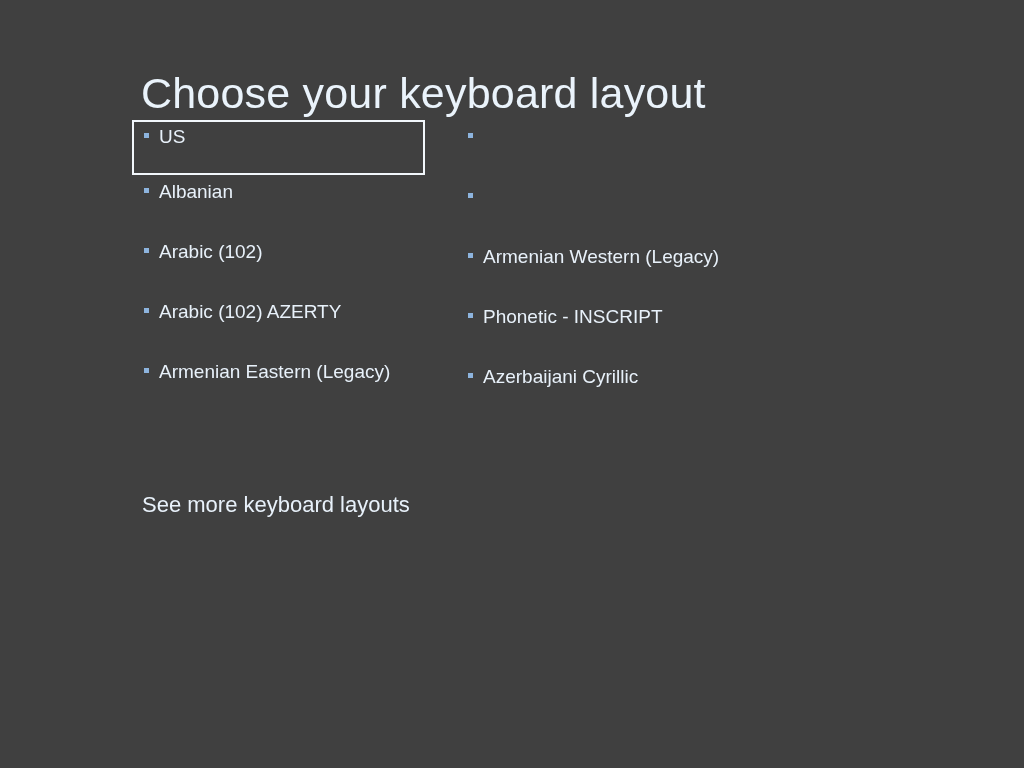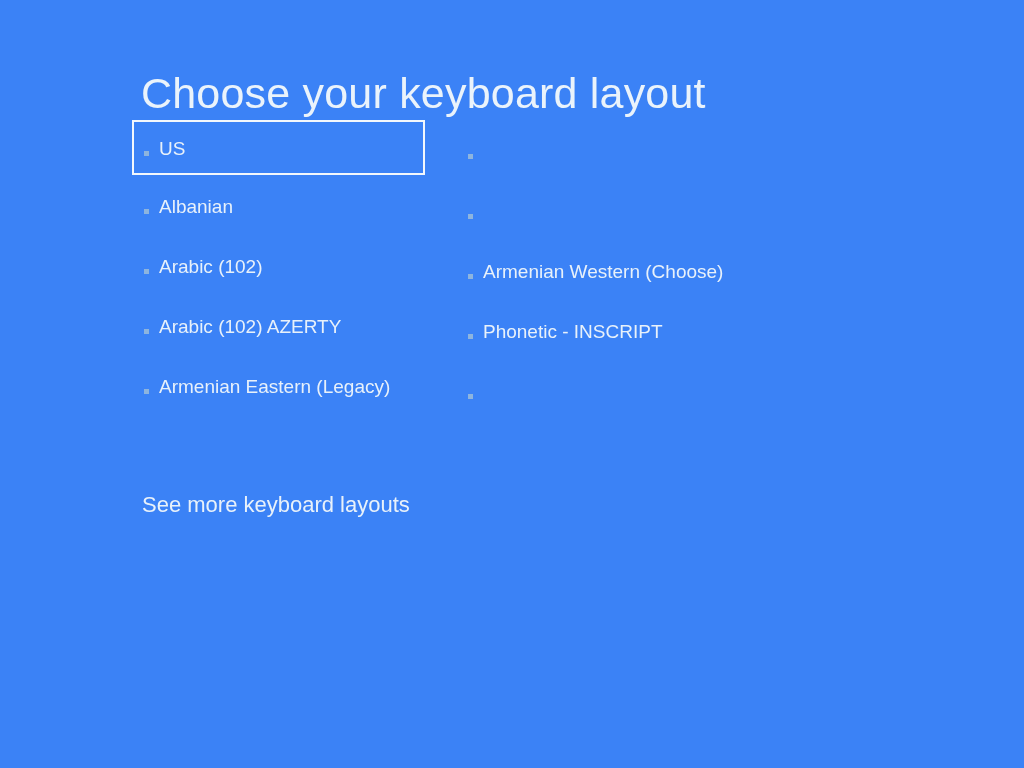--- a/index.html
+++ b/index.html
@@ -13,21 +13,21 @@
   body {
     background: #2165b4;
     font-family: "Liberation Sans", sans-serif;
     -webkit-font-smoothing: antialiased;
   }
 
   .screen {
     position: relative;
     width: 1024px;
     height: 768px;
-    background: #3b82f6;
+    background: #404040;
   }
 
   
   .page-title {
     position: absolute;
     left: 141px;
     top: 36px;
     font-size: 43px;
     font-weight: 300;
     line-height: 56px;
@@ -51,21 +51,21 @@
   .layout-column.col-left  { left: 132px; width: 300px; }
   .layout-column.col-right { left: 458px; width: 400px; }
 
   
   .layout-item {
     position: relative;
     box-sizing: border-box;
     height: 60px;
     padding: 0 0 0 12px;
     display: flex;
-    align-items: center;
+    align-items: flex-start;
   }
   .layout-item .bullet {
     flex: 0 0 auto;
     width: 5px;
     height: 5px;
     margin-top: 13px;
     margin-right: 10px;
     background: #8db4de;
   }
   .layout-item .item-label {
@@ -147,30 +147,31 @@
       <div class="layout-item">
         <span class="bullet"></span>
       </div>
 
       <div class="layout-item">
         <span class="bullet"></span>
       </div>
 
       <div class="layout-item">
         <span class="bullet"></span>
-        <span class="item-label">Armenian Western (Choose)</span>
+        <span class="item-label">Armenian Western (Legacy)</span>
       </div>
 
       <div class="layout-item">
         <span class="bullet"></span>
         <span class="item-label">Phonetic - INSCRIPT</span>
       </div>
 
       <div class="layout-item">
         <span class="bullet"></span>
+        <span class="item-label">Azerbaijani Cyrillic</span>
       </div>
 
 
     </div>
 
   </div>
 
   <div class="see-more-link">See more keyboard layouts</div>
 
 </div>

